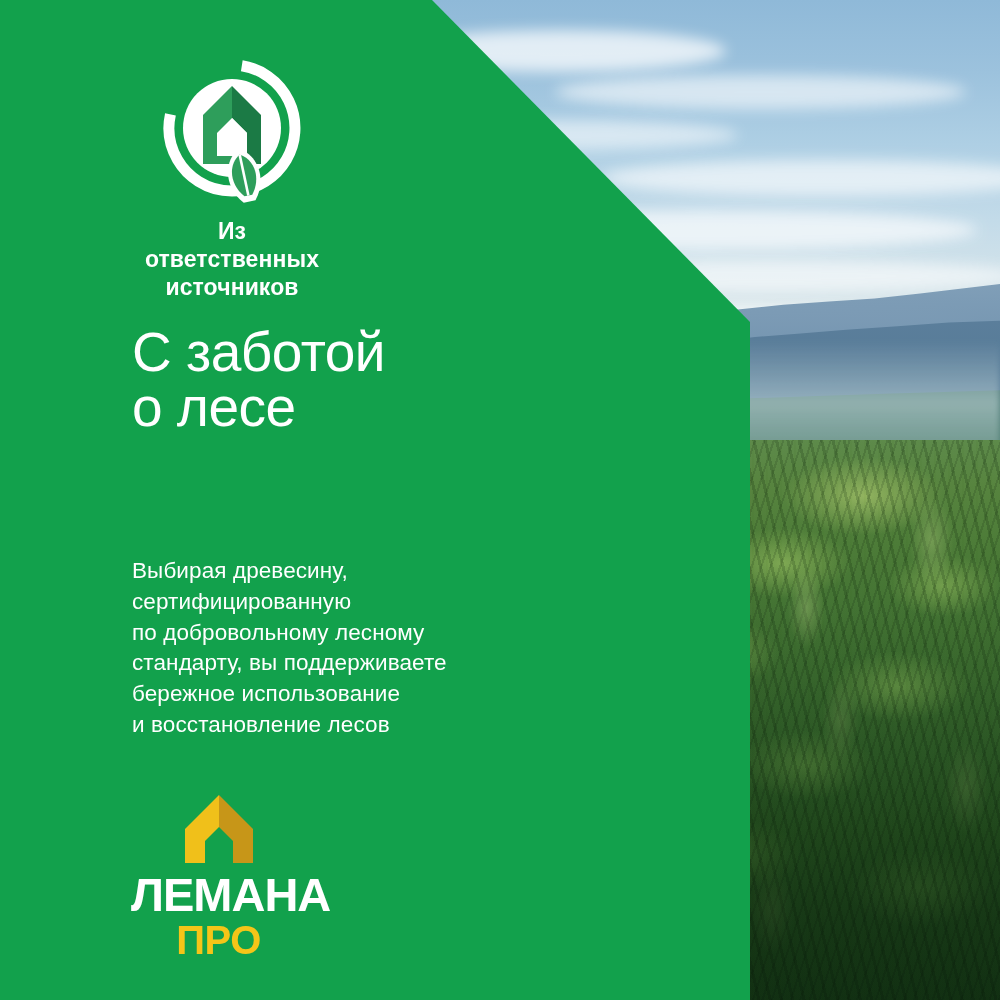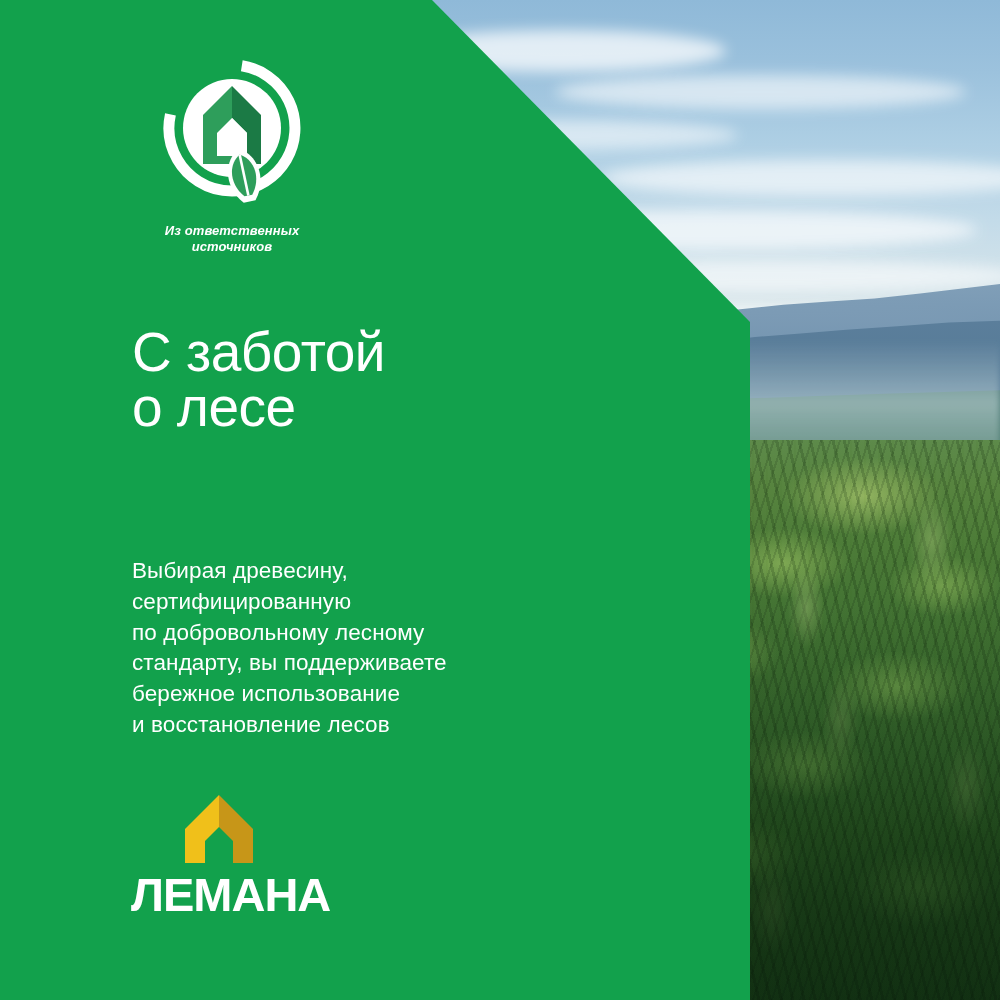--- a/index.html
+++ b/index.html
@@ -169,28 +169,27 @@
   
   .content { position:absolute; inset:0; z-index:3; }
 
   
   .badge-block {
     position:absolute; left:132px; top:60px; width:200px;
     text-align:center;
   }
   .badge-mark { width:140px; height:145px; margin:0 auto; display:block; }
   .badge-caption {
-    margin-top:18px;
+    margin-top:12px;
     color:#ffffff;
-    font-size:13px;
+    font-size:23px;
     font-weight:bold;
     line-height:1.22;
     letter-spacing:.1px;
     white-space:pre-line;
-    font-style:italic;
   }
 
   
   .headline {
     position:absolute; left:132px; top:325px;
     color:#ffffff;
     font-size:55px;
     font-weight:normal;
     line-height:1.0;
     letter-spacing:-.5px;
@@ -298,16 +297,17 @@
 бережное использование
 и восстановление лесов</p>
 
     <div class="brand">
       <svg class="brand-house" viewBox="0 0 80 72">
         <path d="M40 2 L6 36 L6 70 L40 70 Z" fill="#f0c01a"></path>
         <path d="M40 2 L74 36 L74 70 L40 70 Z" fill="#c79618"></path>
         <path d="M40 34 L26 48 L26 70 L54 70 L54 48 Z" fill="#12a14c"></path>
       </svg>
       <span class="brand-name">ЛЕМАНА</span>
+      <span class="brand-sub">ПРО</span>
     </div>
 
   </div>
 </div>
 
 </body></html>

